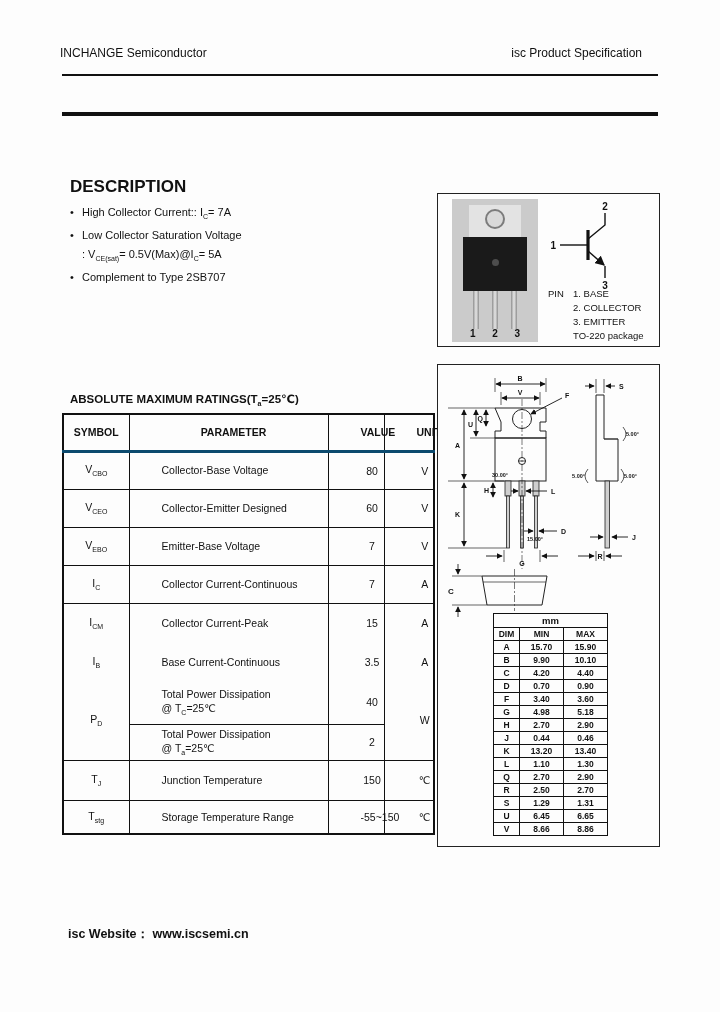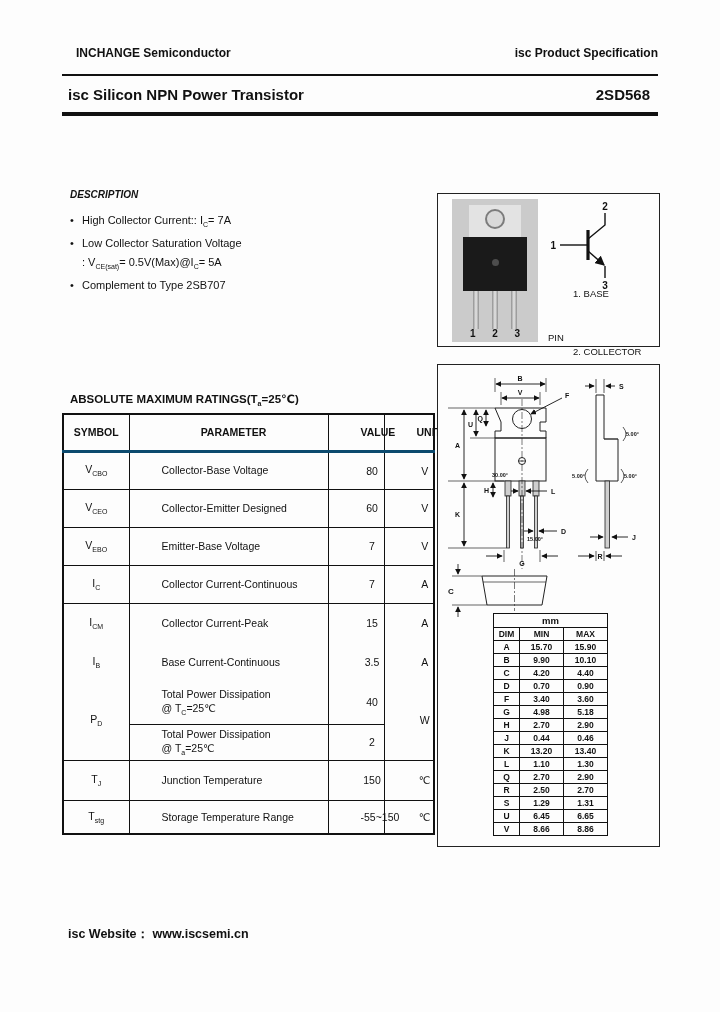--- a/index.html
+++ b/index.html
@@ -1,29 +1,29 @@
 <!DOCTYPE html>
 <html><head>
 <meta charset="utf-8">
 <style>
   html,body{margin:0;padding:0;background:#e8e8e8;}
   .page{position:relative;width:720px;height:1012px;background:#fdfdfd;margin:0 auto;
         font-family:"Liberation Sans","DejaVu Sans",sans-serif;color:#111;overflow:hidden;}
   .abs{position:absolute;}
 
   
-  .doc-header{left:76px;top:46px;width:582px;display:flex;justify-content:space-between;
-              font-size:12px;font-weight:bold;}
+  .doc-header{left:60px;top:46px;width:582px;display:flex;justify-content:space-between;
+              font-size:12px;font-weight:normal;}
   .rule-thin{left:62px;top:74px;width:596px;height:2px;background:#111;}
   .title-row{left:68px;top:86px;width:582px;display:flex;justify-content:space-between;
              font-size:15px;font-weight:bold;}
   .rule-thick{left:62px;top:112px;width:596px;height:4px;background:#111;}
 
   
-  .sect-h{font-size:10px;font-weight:bold;margin:16px 0 7px 0;font-style:italic;}
+  .sect-h{font-size:17px;font-weight:bold;margin:8px 0 7px 0;}
   .desc{left:70px;top:169px;width:360px;font-size:11px;line-height:19px;}
   .bullet{display:inline-block;width:12px;}
   .indent{padding-left:12px;}
   sub{font-size:7px;}
 
   
   .ratings-h{left:70px;top:392px;font-size:11.5px;font-weight:bold;}
   #ratings{position:absolute;left:62px;top:413px;border-collapse:collapse;border:2px solid #111;
            table-layout:fixed;width:371px;font-size:10.5px;}
   #ratings th{font-size:10.5px;font-weight:bold;border-bottom:3px solid #0c4a6e;}
@@ -54,21 +54,21 @@
                background:#d9d9d9;border:2px solid #7c7c7c;}
   .photo .pbody{position:absolute;left:11px;top:38px;width:64px;height:54px;background:#1a1a1a;}
   .photo .dot{position:absolute;left:29px;top:22px;width:7px;height:7px;border-radius:50%;background:#4d4d4d;}
   .photo .leg{position:absolute;top:92px;width:6px;height:38px;
               background:linear-gradient(90deg,#8f8f8f,#e6e6e6,#8f8f8f);}
   .photo .leg-labels{position:absolute;left:18px;top:129px;width:50px;display:flex;
                      justify-content:space-between;font-size:10px;font-weight:bold;color:#111;}
   .sch{left:110px;top:6px;}
   .pin-text{left:110px;top:93px;font-size:9.5px;line-height:14px;}
   .pin-text .pinrow{display:flex;}
-  .pin-text .pinlbl{width:25px;margin-top:44px;}
+  .pin-text .pinlbl{width:25px;}
 
   
   #dimtbl{position:absolute;left:55px;top:248px;border-collapse:collapse;border:1px solid #111;
           width:114px;font-size:8.5px;font-weight:bold;table-layout:fixed;}
   #dimtbl td,#dimtbl th{border:1px solid #111;padding:0;text-align:center;height:12px;line-height:12px;}
   #dimtbl .mmh{height:13px;font-size:9.5px;}
 
   
   .dl{font:bold 7px "Liberation Sans",sans-serif;fill:#111;}
   .dlsm{font:bold 5.5px "Liberation Sans",sans-serif;fill:#111;}
@@ -79,24 +79,20 @@
 </head>
 <body>
 
 <div class="page">
 
   <div class="abs doc-header">
     <span>INCHANGE Semiconductor</span>
     <span>isc Product Specification</span>
   </div>
   <div class="abs rule-thin"></div>
-  <div class="abs title-row">
-    <span>isc Silicon NPN Power Transistor</span>
-    <span>2SD568</span>
-  </div>
   <div class="abs rule-thick"></div>
 
   <div class="abs desc">
     <div class="sect-h">DESCRIPTION</div>
     <div><span class="bullet">•</span><span>High Collector Current:: I</span><sub>C</sub><span>= 7A</span></div>
     <div><span class="bullet">•</span><span>Low Collector Saturation Voltage</span></div>
     <div class="indent"><span>: V</span><sub>CE(sat)</sub><span>= 0.5V(Max)@I</span><sub>C</sub><span>= 5A</span></div>
     <div><span class="bullet">•</span><span>Complement to Type 2SB707</span></div>
   </div>
 

